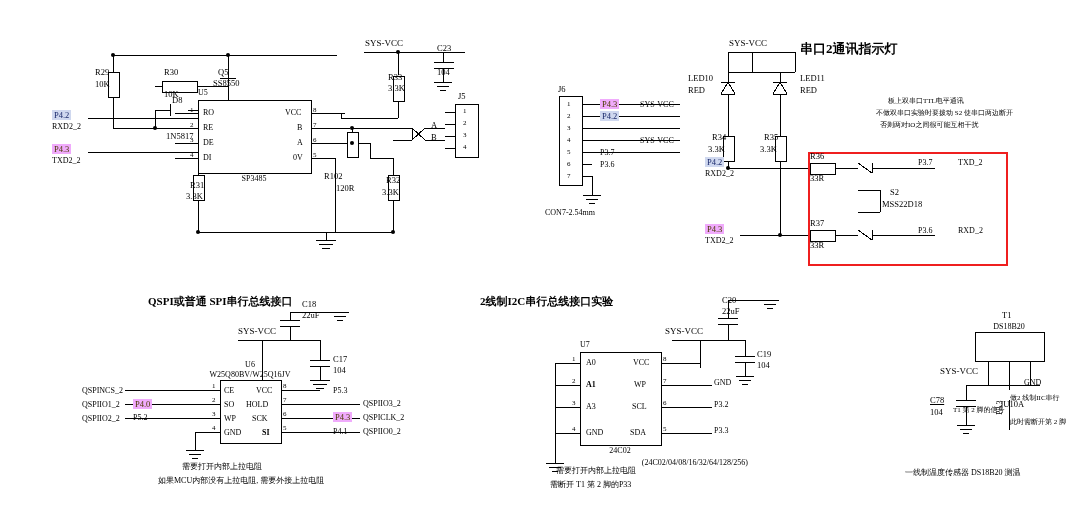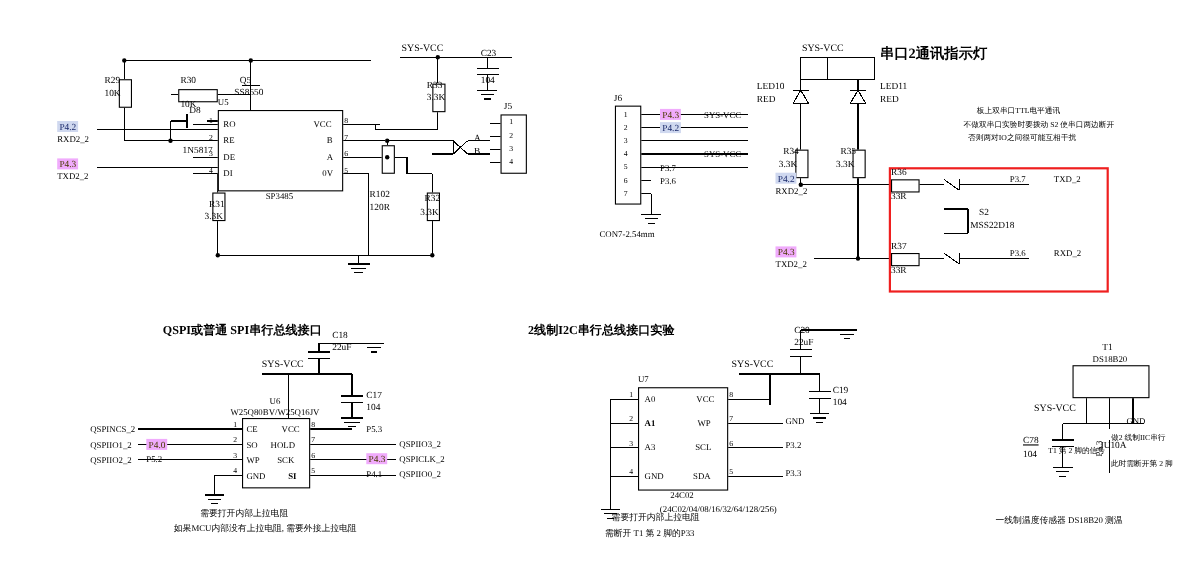--- a/index.html
+++ b/index.html
@@ -331,21 +331,21 @@
 
   <div class="box" style="left:388px;top:175px;width:10px;height:24px;"></div>
   <div class="cname" style="left:386px;top:176px;">R32</div>
   <div class="cname" style="left:382px;top:188px;">3.3K</div>
 
   <div class="box" style="left:393px;top:76px;width:10px;height:24px;"></div>
   <div class="cname" style="left:388px;top:73px;">R33</div>
   <div class="cname" style="left:388px;top:84px;">3.3K</div>
 
   <div class="box" style="left:347px;top:132px;width:10px;height:24px;"></div>
-  <div class="cname" style="left:336px;top:172px;">R102</div>
+  <div class="cname" style="left:324px;top:172px;">R102</div>
   <div class="cname" style="left:336px;top:184px;">120R</div>
 
   <div class="cname" style="left:437px;top:44px;">C23</div>
   <div class="cname" style="left:437px;top:68px;">104</div>
 
   <div class="box" style="left:455px;top:104px;width:22px;height:52px;"></div>
   <div class="cname" style="left:458px;top:92px;">J5</div>
   <div class="pinno" style="left:463px;top:107px;">1</div>
   <div class="pinno" style="left:463px;top:119px;">2</div>
   <div class="pinno" style="left:463px;top:131px;">3</div>
@@ -474,21 +474,21 @@
   <div class="lbl sm" style="left:333px;top:427px;">P4.1</div>
 
   <div class="lbl sm" style="left:182px;top:462px;">需要打开内部上拉电阻</div>
   <div class="lbl sm" style="left:158px;top:476px;">如果MCU内部没有上拉电阻, 需要外接上拉电阻</div>
 
   <div class="lbl ttl2" style="left:480px;top:296px;">2线制I2C串行总线接口实验</div>
 
   <div class="box" style="left:580px;top:352px;width:80px;height:92px;"></div>
   <div class="chipname" style="left:580px;top:340px;width:40px;text-align:left;">U7</div>
   <div class="chipname" style="left:580px;top:446px;width:80px;">24C02</div>
-  <div class="chipname" style="left:558px;top:458px;width:190px;text-align:center;">(24C02/04/08/16/32/64/128/256)</div>
+  <div class="chipname" style="left:558px;top:458px;width:190px;text-align:right;">(24C02/04/08/16/32/64/128/256)</div>
   <div class="lbl sm" style="left:586px;top:358px;">A0</div>
   <div class="lbl sm" style="left:586px;top:380px;font-weight:bold;">A1</div>
   <div class="lbl sm" style="left:586px;top:402px;">A3</div>
   <div class="lbl sm" style="left:586px;top:428px;">GND</div>
   <div class="lbl sm" style="left:633px;top:358px;">VCC</div>
   <div class="lbl sm" style="left:634px;top:380px;">WP</div>
   <div class="lbl sm" style="left:632px;top:402px;">SCL</div>
   <div class="lbl sm" style="left:630px;top:428px;">SDA</div>
   <div class="pinno" style="left:572px;top:355px;">1</div>
   <div class="pinno" style="left:572px;top:377px;">2</div>

